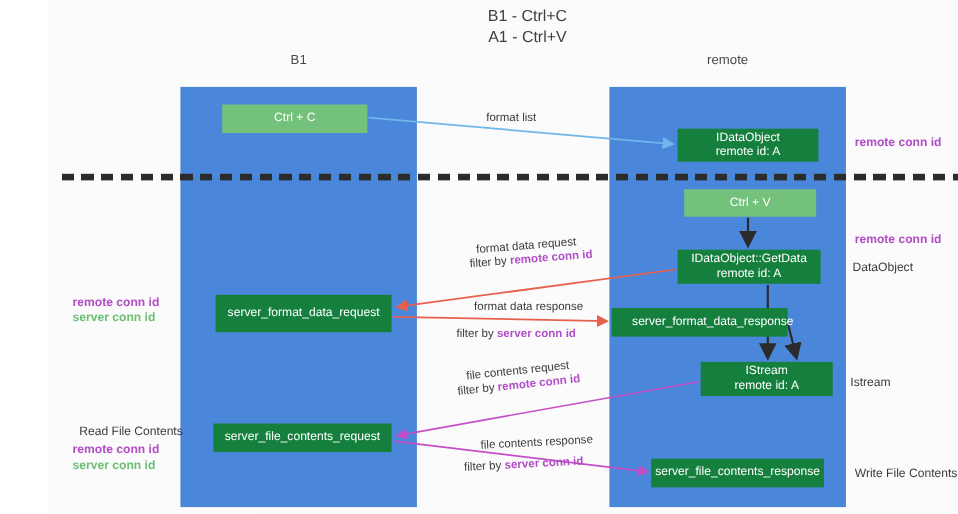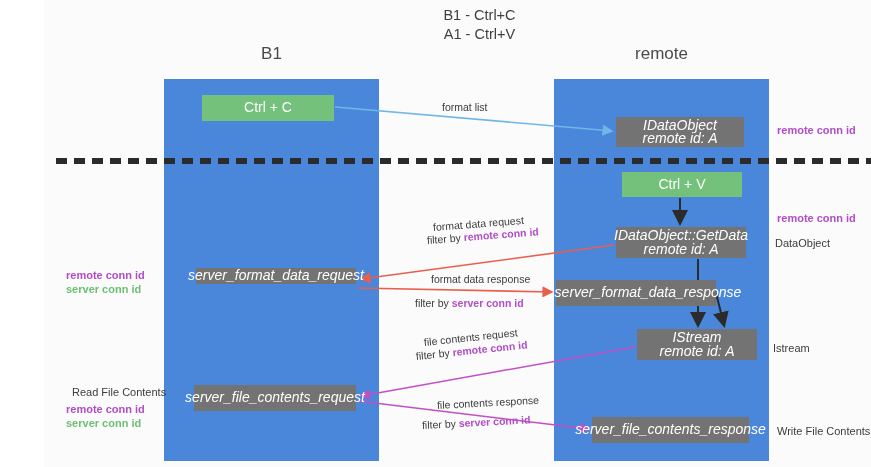--- a/index.html
+++ b/index.html
@@ -29,21 +29,21 @@
     text-align: center;
     font-size: 14.5px;
     line-height: 19px;
     color: #404040;
   }
   #title .tline { display: block; }
 
   
   .lane-header {
     text-align: center;
-    font-size: 17px;
+    font-size: 12px;
     line-height: 14px;
     color: #4a4a4a;
   }
   .lane-header .hl1 { display: block; }
   .lane-header .hl2 { display: block; }
   #lane-header-b1 { left: 120px; top: 47px; width: 215px; }
   #lane-header-a1 { left: 510px; top: 47px; width: 215px; }
 
   
   .lane {
@@ -64,33 +64,33 @@
 
   
   .node {
     box-sizing: border-box;
     display: flex;
     flex-direction: column;
     align-items: center;
     justify-content: center;
     text-align: center;
     color: #ffffff;
-    font-size: 14px;
+    font-size: 11px;
     line-height: 13.5px;
     padding: 2px 4px;
   }
   .node .l2 { display: block; }
   .node-green { background: #74c17c; }
-  .node-orange { background: #737373; font-style: italic; }
+  .node-orange { background: #15803d; }
 
   #node-ctrlc      { left: 158px; top: 95px;  width: 132px; height: 26px; }
   #node-idataobject{ left: 572px; top: 117px; width: 128px; height: 30px; }
   #node-ctrlv      { left: 578px; top: 172px; width: 120px; height: 25px; }
   #node-getdata    { left: 572px; top: 227px; width: 130px; height: 31px; }
-  #node-sfdreq     { left: 152px; top: 268px; width: 160px; height: 16px; }
+  #node-sfdreq     { left: 152px; top: 268px; width: 160px; height: 34px; }
   #node-sfdresp    { left: 512px; top: 280px; width: 160px; height: 26px; padding-left: 28px; }
   #node-istream    { left: 593px; top: 329px; width: 120px; height: 31px; }
   #node-sfcreq     { left: 150px; top: 385px; width: 162px; height: 26px; }
   #node-sfcresp    { left: 548px; top: 417px; width: 157px; height: 26px; }
 
   
   .side-label {
     font-size: 11px;
     line-height: 14px;
     white-space: nowrap;

